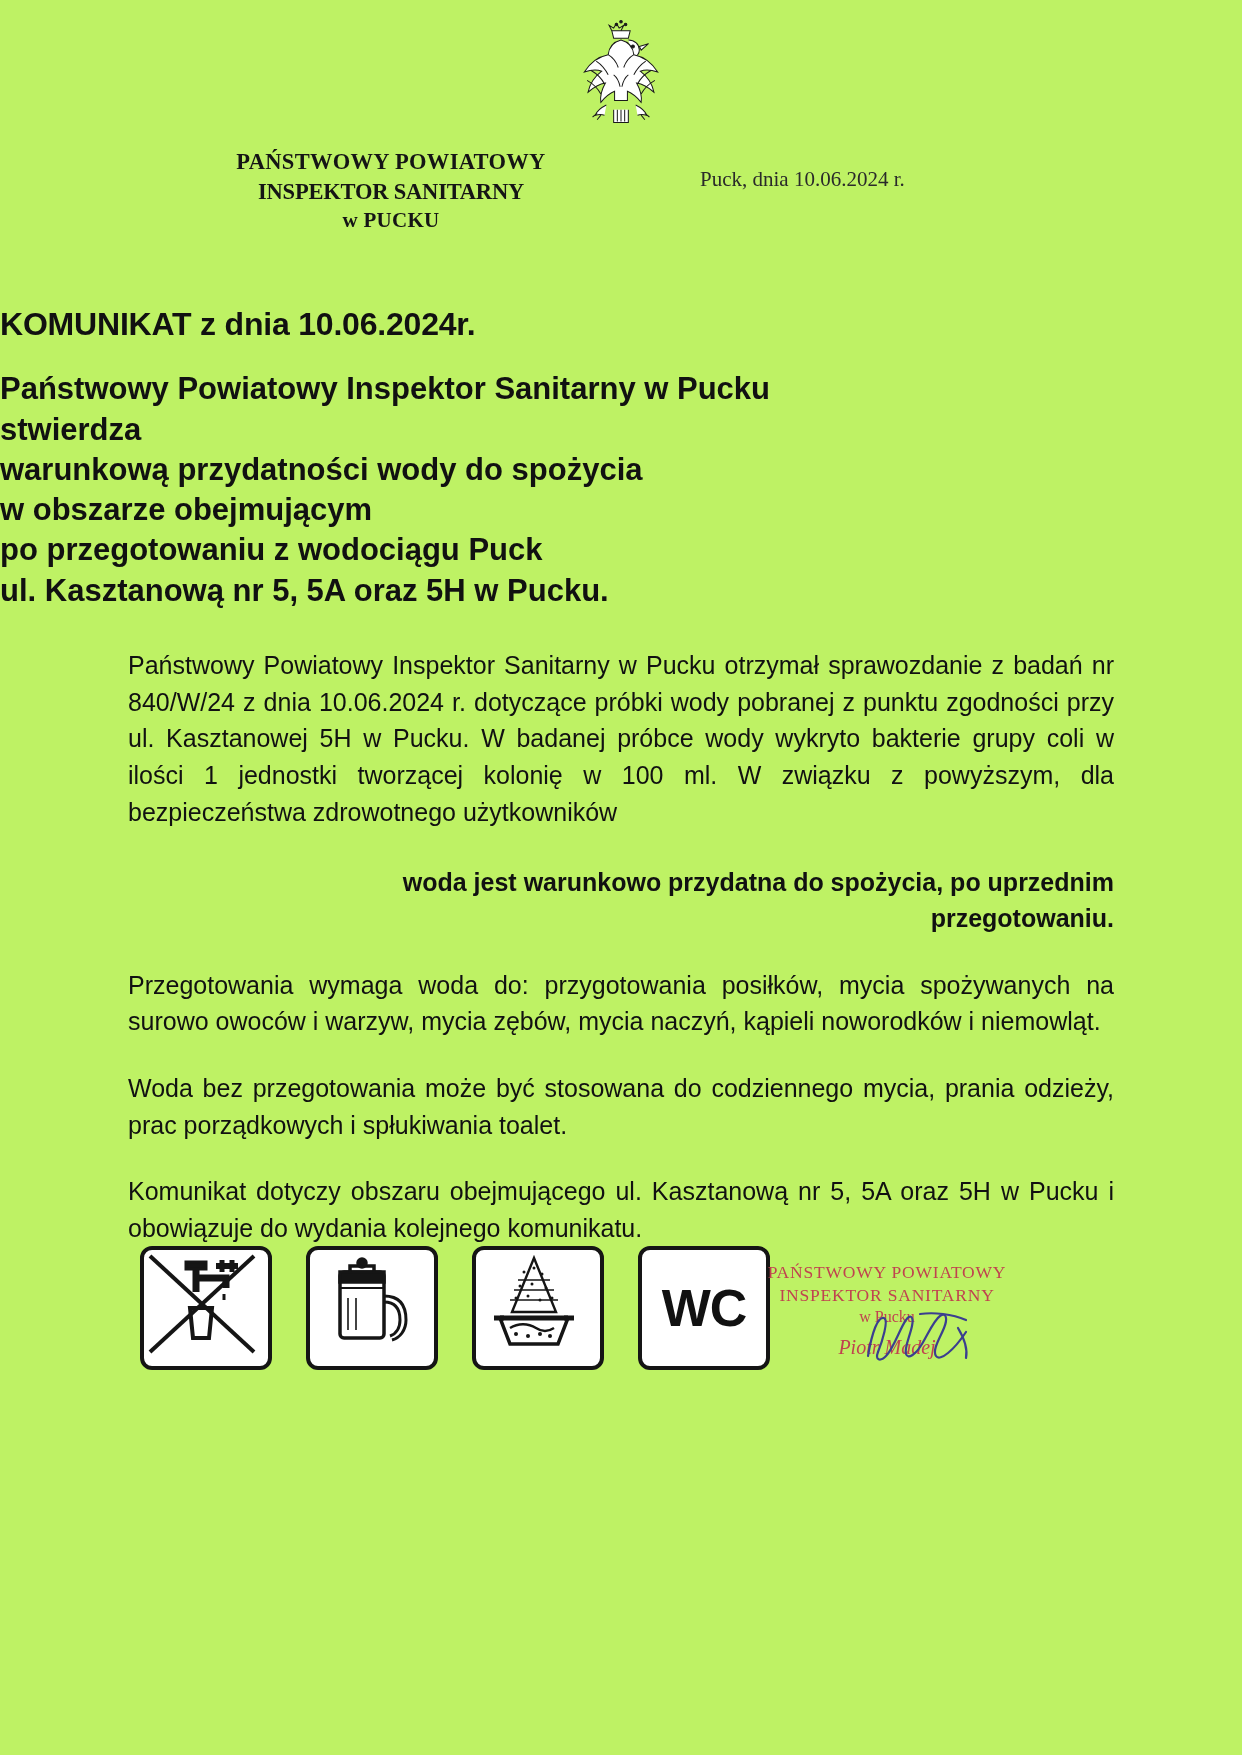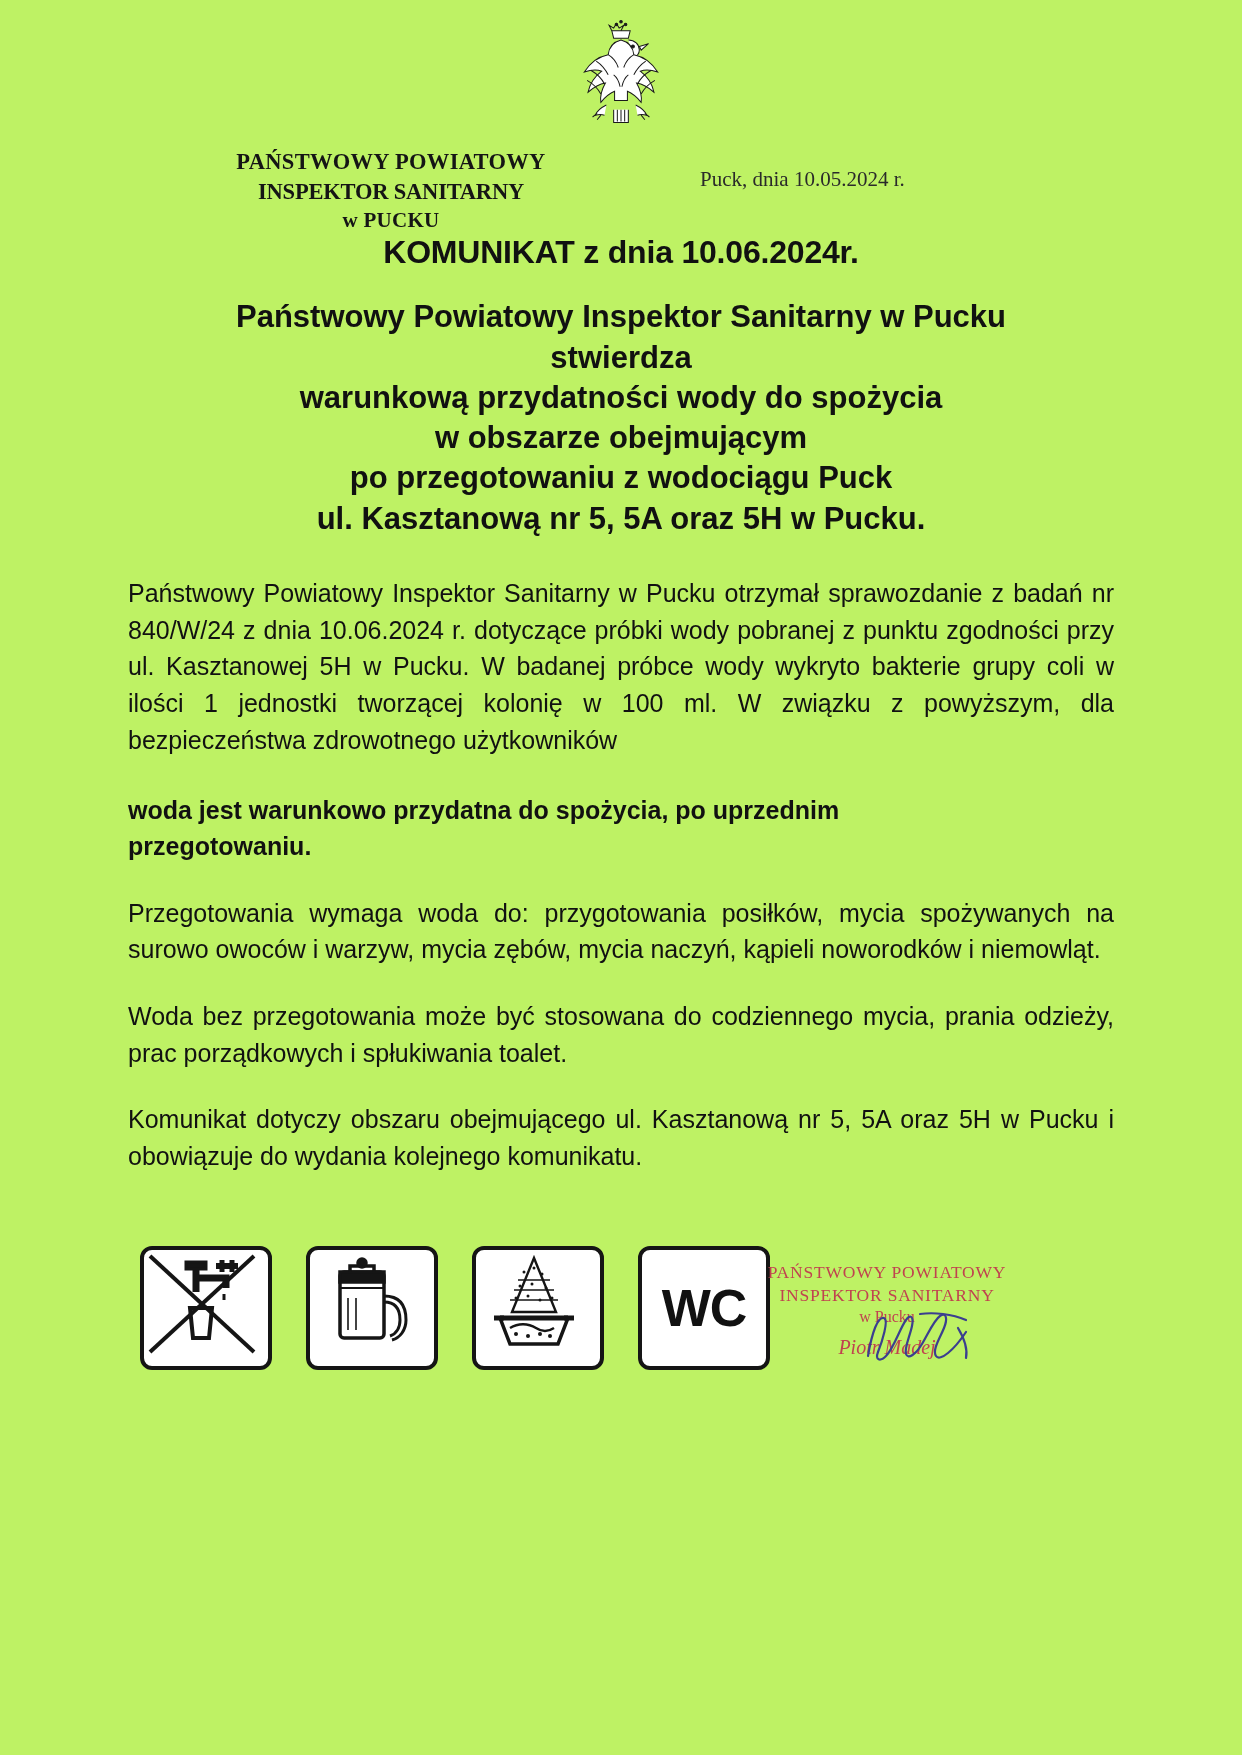--- a/index.html
+++ b/index.html
@@ -30,41 +30,41 @@
   .office .ln3 { font-size:21px; }
   .datestamp {
     position:absolute;
     left:700px; top:167px;
     font-family:"Liberation Serif", serif;
     font-size:21px;
     color:#2a2a2a;
   }
 
   
-  .title-block { text-align:center; }
+  .title-block { margin-top:72px; }
   .komunikat {
     font-size:32px; font-weight:bold; letter-spacing:-0.2px;
     margin-bottom:26px;
   }
   .decl { font-size:31px; font-weight:bold; line-height:1.30; }
   .decl div { white-space:nowrap; }
 
   
   .body { margin:0 128px 0 128px; }
   .para {
     font-size:25px;
     line-height:1.465;
     text-align:justify;
     margin-top:30px;
     hyphens:none;
   }
   .para.first { margin-top:36px; }
   .emph {
     font-size:25px; font-weight:bold;
-    text-align:left; line-height:1.45;
+    text-align:right; line-height:1.45;
     margin:34px 0 8px 0;
   }
   .emph div { white-space:nowrap; }
 
   
   .picto-row {
     position:absolute;
     left:140px; top:1246px;
     display:flex; gap:34px;justify-content:space-between;
   }
@@ -135,21 +135,21 @@
         <path d="M34 104 l-5 4 M38 106 l-4 5 M86 104 l5 4 M82 106 l4 5"></path>
       </g>
     </svg>
 
     <div class="office">
       <div class="ln1">PAŃSTWOWY POWIATOWY</div>
       <div class="ln2">INSPEKTOR SANITARNY</div>
       <div class="ln3">w PUCKU</div>
     </div>
 
-    <div class="datestamp">Puck, dnia 10.05.2024 r.</div>
+    <div class="datestamp">Puck, dnia 10.06.2024 r.</div>
   </div>
 
   <div class="title-block">
     <div class="komunikat">KOMUNIKAT z dnia 10.06.2024r.</div>
     <div class="decl">
       <div>Państwowy Powiatowy Inspektor Sanitarny w Pucku</div>
       <div>stwierdza</div>
       <div>warunkową przydatności wody do spożycia</div>
       <div>w obszarze obejmującym</div>
       <div>po przegotowaniu z wodociągu Puck</div>

